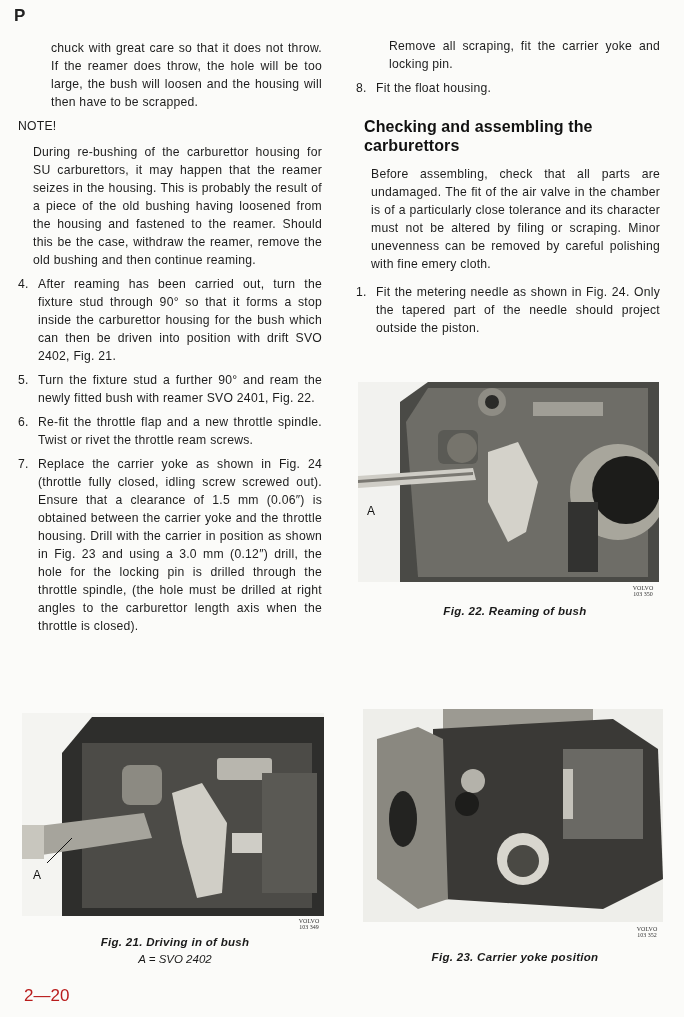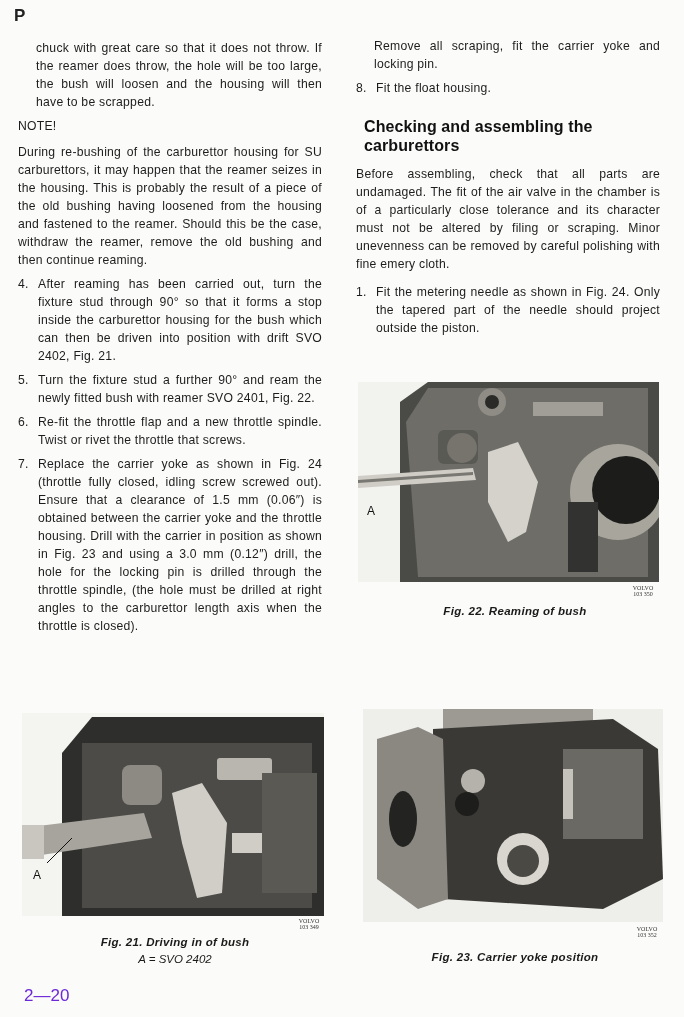--- a/index.html
+++ b/index.html
@@ -5,36 +5,36 @@
   html, body { margin:0; padding:0; }
   body {
     width:684px; height:1017px; position:relative; overflow:hidden;
     background:#fbfbf9; color:#1d1d1d;
     font-family:"Liberation Sans", "DejaVu Sans", sans-serif;
   }
   .section-mark { position:absolute; left:14px; top:6px; font-size:17px; font-weight:bold; color:#222; }
   .col { position:absolute; font-size:12.2px; line-height:18px; letter-spacing:0.25px; }
   .col-left { left:18px; top:39px; width:304px; }
   .col-right { left:356px; top:37px; width:304px; }
-  .para { text-align:justify; margin:0 0 6px 0; }
+  .para { text-align:justify; margin:0 0 6px 15px; }
   .indent { padding-left:18px; }
   .note { margin:0 0 8px 0; }
   .item { display:flex; margin:0 0 6px 0; }
   .item .num { width:20px; flex:none; }
   .item .txt { flex:1; text-align:justify; }
   .heading { font-weight:bold; font-size:16px; line-height:19px; margin:20px 0 10px 8px; color:#111; letter-spacing:0.1px; }
   .photo {
     position:absolute; overflow:hidden;
     background:radial-gradient(ellipse at 60% 45%, #9a9a94 0%, #5a5a55 45%, #2a2a28 100%);
   }
   .photo svg { position:absolute; left:0; top:0; width:100%; height:100%; }
   .volvo-mark { position:absolute; font-size:6px; line-height:6px; text-align:center; color:#333; font-family:"Liberation Serif", serif; }
   .caption { position:absolute; text-align:center; font-size:11.5px; line-height:17px; color:#1a1a1a;font-style:italic; }
   .caption .title { font-weight:bold; letter-spacing:0.3px; }
-  .page-num { position:absolute; left:24px; top:986px; font-size:17px; color:#6d28d9; }
+  .page-num { position:absolute; left:24px; top:986px; font-size:17px; color:#b91c1c; }
   .label-a { position:absolute; font-size:12px; color:#111; background:rgba(255,255,255,0.0); }
 </style>
 </head>
 <body>
 
 <div class="section-mark">P</div>
 
 <div class="col col-left">
   <p class="para indent">chuck with great care so that it does not throw. If the reamer does throw, the hole will be too large, the bush will loosen and the housing will then have to be scrapped.</p>
   <p class="note">NOTE!</p>
@@ -42,21 +42,21 @@
   <div class="item">
     <span class="num">4.</span>
     <span class="txt">After reaming has been carried out, turn the fixture stud through 90° so that it forms a stop inside the carburettor housing for the bush which can then be driven into position with drift SVO 2402, Fig. 21.</span>
   </div>
   <div class="item">
     <span class="num">5.</span>
     <span class="txt">Turn the fixture stud a further 90° and ream the newly fitted bush with reamer SVO 2401, Fig. 22.</span>
   </div>
   <div class="item">
     <span class="num">6.</span>
-    <span class="txt">Re-fit the throttle flap and a new throttle spindle. Twist or rivet the throttle that screws.</span>
+    <span class="txt">Re-fit the throttle flap and a new throttle spindle. Twist or rivet the throttle ream screws.</span>
   </div>
   <div class="item">
     <span class="num">7.</span>
     <span class="txt">Replace the carrier yoke as shown in Fig. 24 (throttle fully closed, idling screw screwed out). Ensure that a clearance of 1.5 mm (0.06″) is obtained between the carrier yoke and the throttle housing. Drill with the carrier in position as shown in Fig. 23 and using a 3.0 mm (0.12″) drill, the hole for the locking pin is drilled through the throttle spindle, (the hole must be drilled at right angles to the carburettor length axis when the throttle is closed).</span>
   </div>
 </div>
 
 <div class="col col-right">
   <p class="para indent">Remove all scraping, fit the carrier yoke and locking pin.</p>
   <div class="item">

